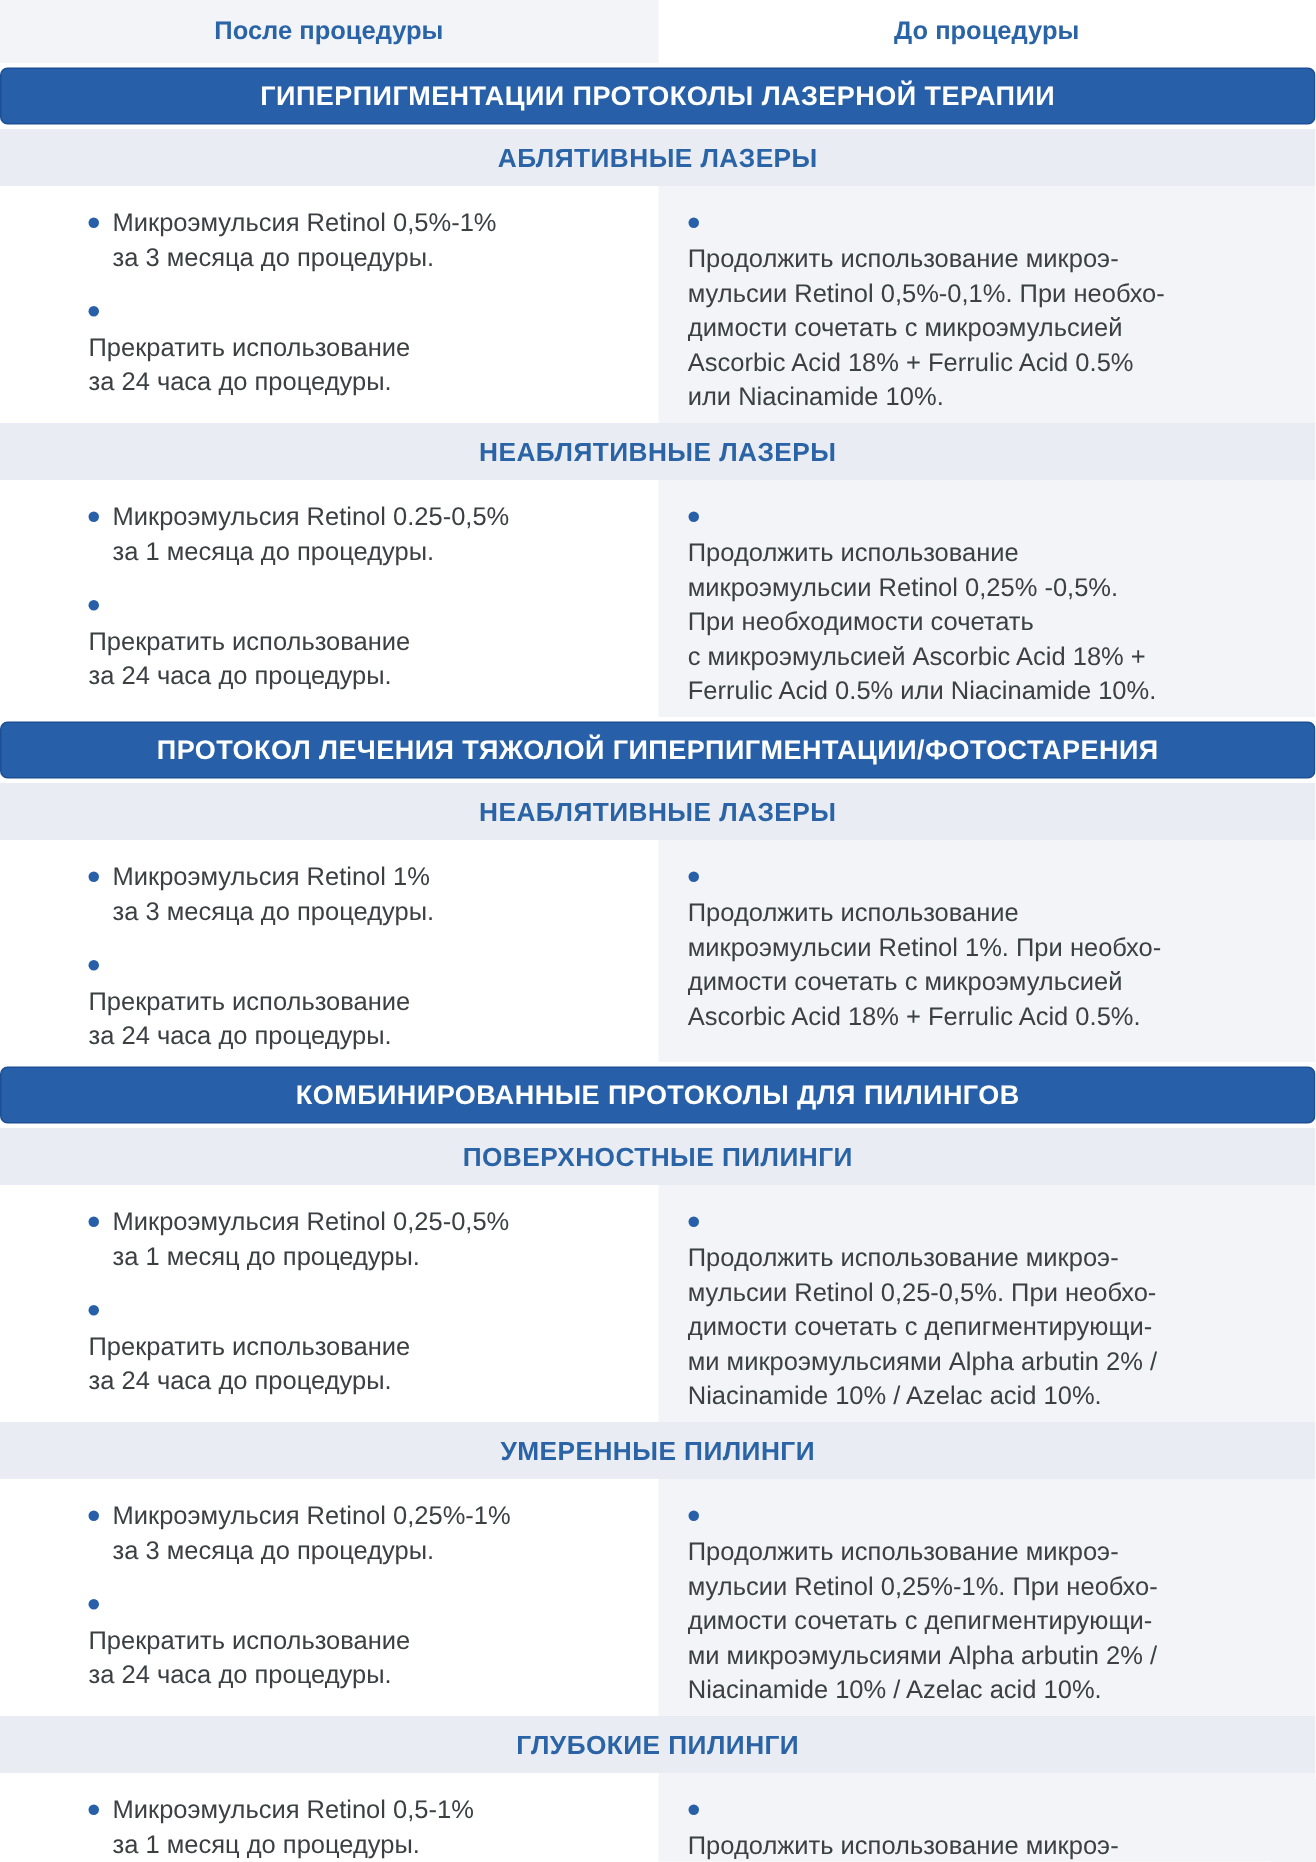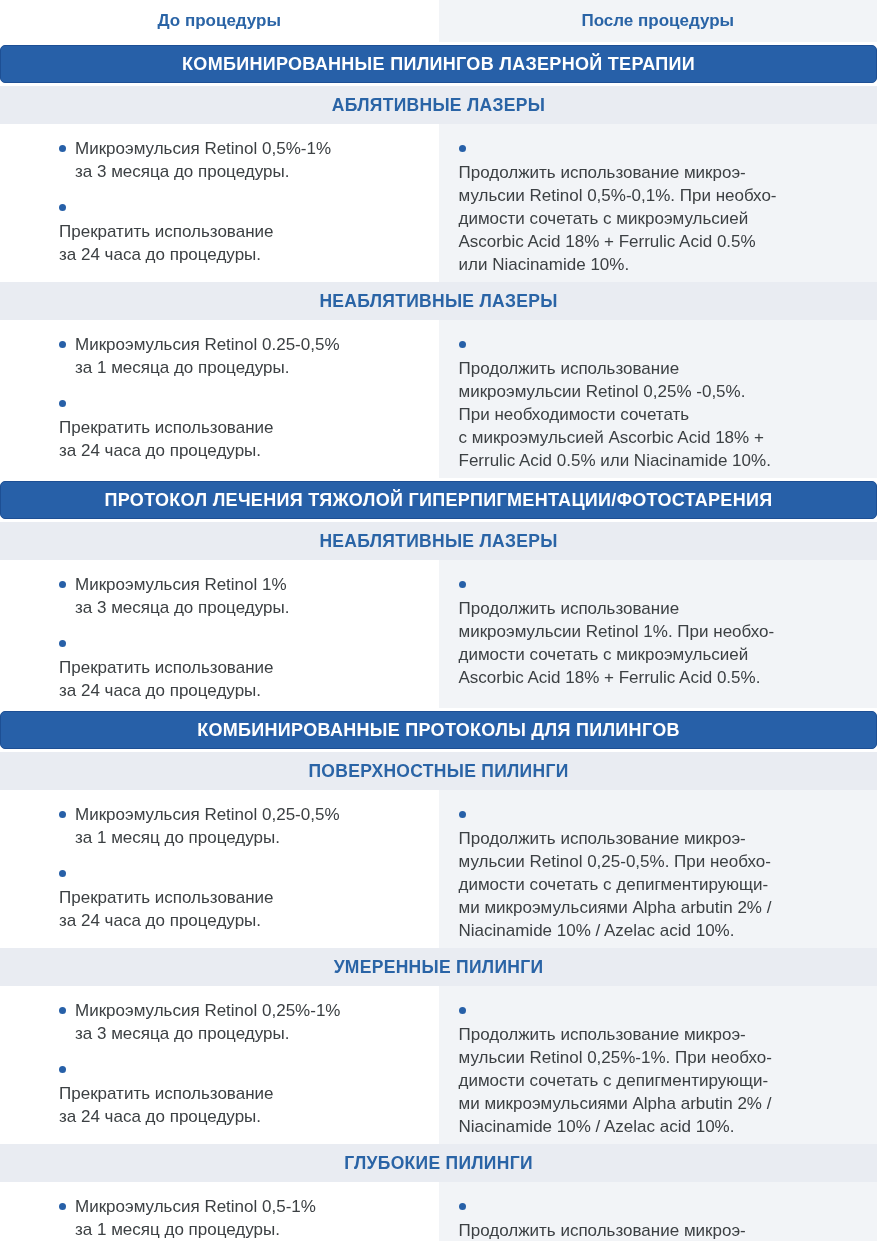--- a/index.html
+++ b/index.html
@@ -50,25 +50,25 @@
     background:var(--banner-blue);margin-top:8px;
   }
   .txt{
     font-size:17px;line-height:23px;white-space:pre-line;
   }
 </style>
 </head>
 <body>
 
 <div class="cols-head">
+  <div class="half right">После процедуры</div>
   <div class="half left">До процедуры</div>
-  <div class="half right">После процедуры</div>
-</div>
-
-<div class="banner">КОМБИНИРОВАННЫЕ ПИЛИНГОВ ЛАЗЕРНОЙ ТЕРАПИИ</div>
+</div>
+
+<div class="banner">ГИПЕРПИГМЕНТАЦИИ ПРОТОКОЛЫ ЛАЗЕРНОЙ ТЕРАПИИ</div>
 
 <div class="strip">АБЛЯТИВНЫЕ ЛАЗЕРЫ</div>
 <div class="row">
   <div class="col left">
     <ul class="blist">
       <li>
           <span class="dot"></span>
           <span class="txt">Микроэмульсия Retinol 0,5%-1%
 за 3 месяца до процедуры.</span>
         </li>

